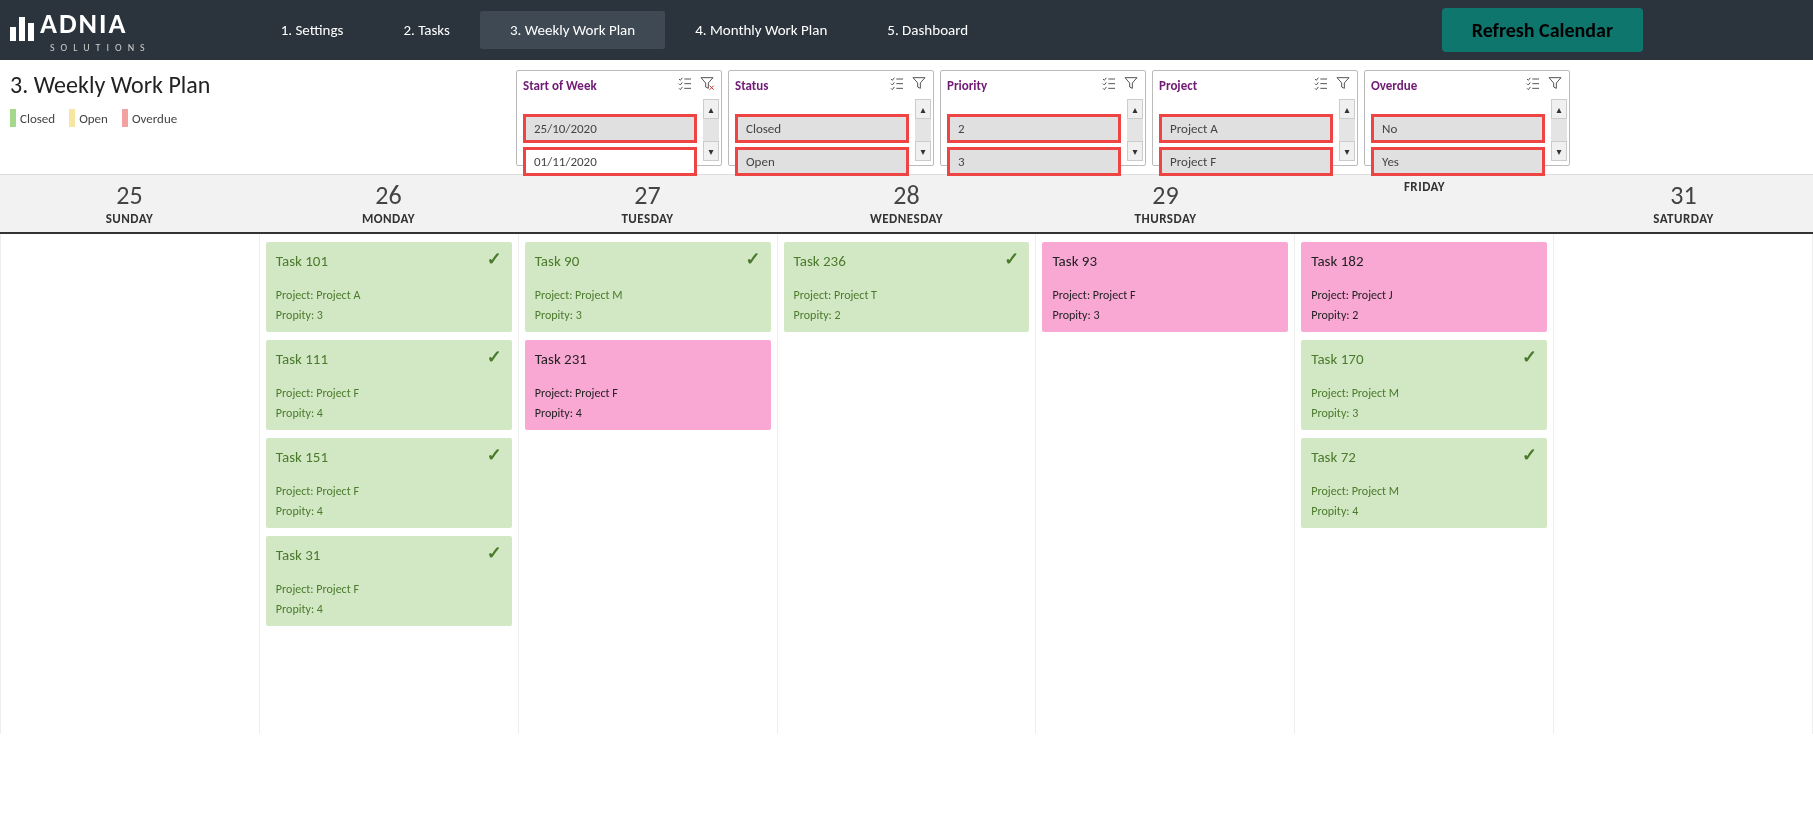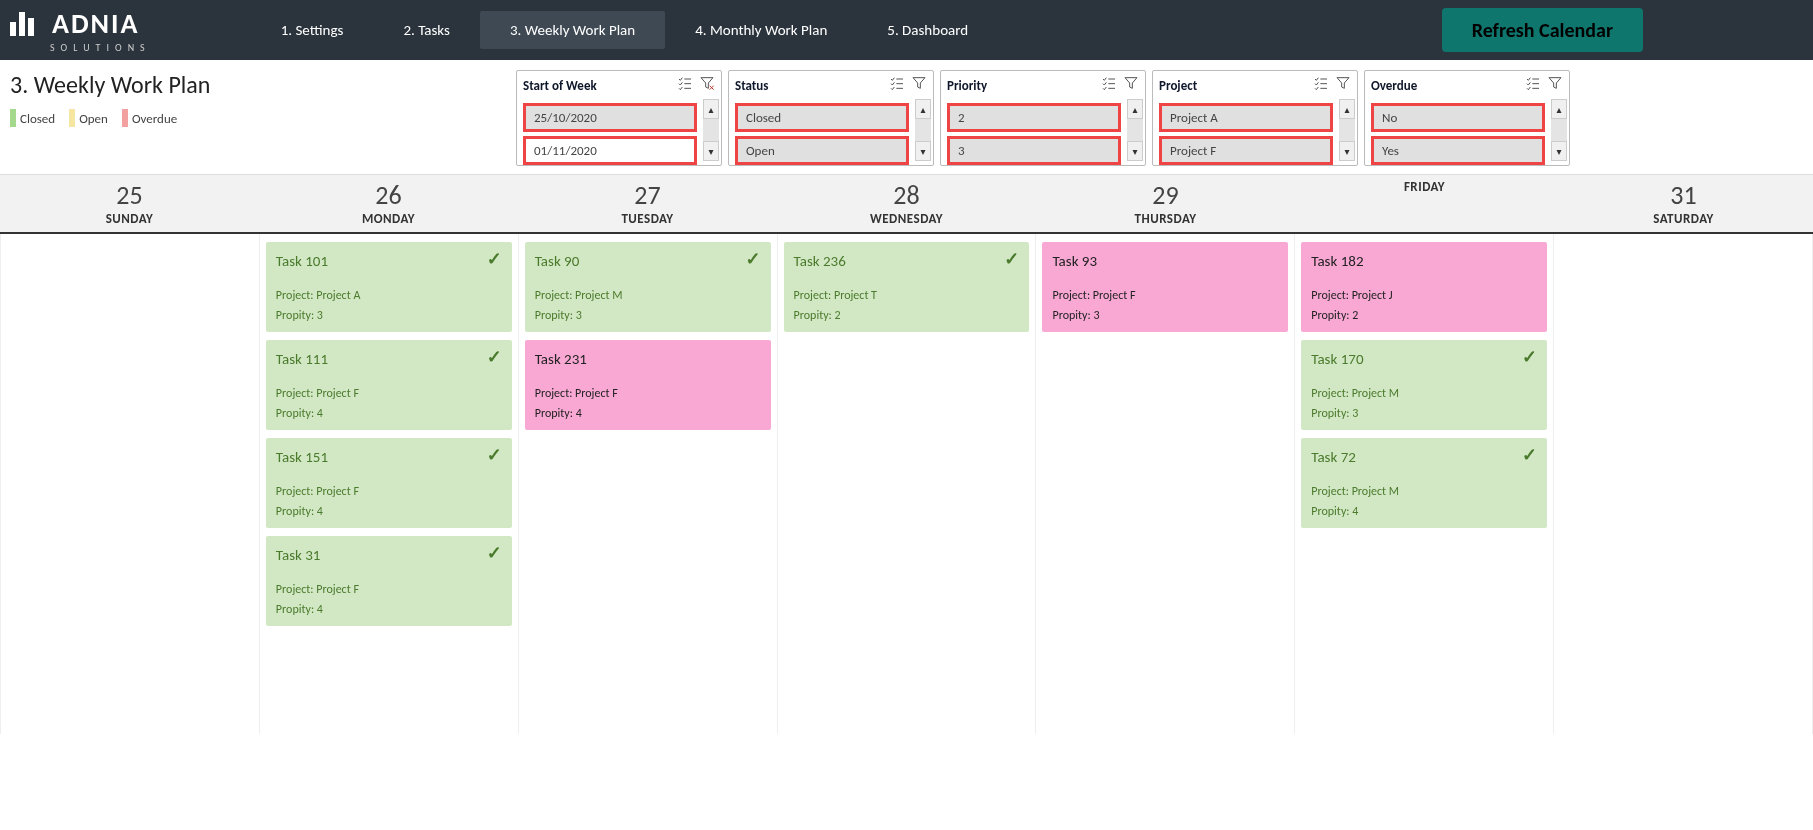--- a/index.html
+++ b/index.html
@@ -1,21 +1,21 @@
 <!DOCTYPE html>
 <html><head>
 <meta charset="utf-8">
 <style>
   * { box-sizing: border-box; margin: 0; padding: 0; font-family: "Segoe UI", Calibri, Arial, sans-serif; }
   body { background: #fff; width: 1813px; }
 
   
   .topbar { background: #2b343d; height: 60px; display: flex; align-items: center; padding: 0 10px; }
   .logo-block { display: flex; flex-direction: column; color: #fff; margin-right: 100px; }
-  .logo-main { display: flex; align-items: center; gap: 18px; }
+  .logo-main { display: flex; gap: 6px; }
   .logo-bars { display: flex; align-items: flex-end; gap: 3px; }
   .logo-bars span { display: inline-block; width: 6px; background: #fff; }
   .logo-bars span:nth-child(1){height:14px;}
   .logo-bars span:nth-child(2){height:24px;}
   .logo-bars span:nth-child(3){height:18px;}
   .logo-text { font-size: 28px; font-weight: 700; letter-spacing: 2px; }
   .logo-sub { font-size: 10px; letter-spacing: 6px; color: #ccc; margin-left: 40px; }
   .nav-items { display: flex; gap: 0; }
   .nav-item { color: #fff; font-size: 15px; font-weight: 400; padding: 10px 30px; cursor: pointer; }
   .nav-item.active { background: #3e4953; border-radius: 2px; }
@@ -28,21 +28,21 @@
   .page-sub { font-size: 12px; color: #c0392b; margin-top: 2px; }
   .legend { margin-top: 10px; display: flex; gap: 14px; font-size: 13px; color: #444; }
   .legend-item { display: flex; align-items: center; gap: 4px; }
   .legend-sw { width: 6px; height: 18px; display:inline-block; }
   .sw-closed { background: #a4d98d; }
   .sw-open { background: #f6e6a2; }
   .sw-overdue { background: #f2a0a0; }
 
   .slicers { display: flex; gap: 6px; }
   .slicer { border: 1px solid #bbb; border-radius: 2px; background: #fff; width: 206px; height: 96px; padding: 4px 6px; position: relative; }
-  .slicer-head { display: flex; align-items: center; justify-content: space-between; font-size: 13px; font-weight: 700; color:#0f172a; margin-bottom: 8px; }
+  .slicer-head { display: flex; align-items: center; justify-content: space-between; font-size: 13px; font-weight: 700; color:#701a75; margin-bottom: 19px; }
   .slicer-icons { display: flex; gap: 6px; color: #555; font-size: 14px; }
   .slicer-list { display:flex; flex-direction:column; gap:4px; }
   .slicer-item { background: #e0e0e0; border:3px solid #ef4444; color:#444; font-size:13px; padding:4px 8px; }
   .slicer-item.white { background:#fff; }
   .slicer-scroll { position:absolute; right:2px; top:28px; bottom:4px; width:16px; display:flex; flex-direction:column; }
   .scroll-btn { flex:0 0 20px; display:flex; align-items:center; justify-content:center; font-size:10px; color:#333; background:#f0f0f0; border:1px solid #ccc; }
   .scroll-track { flex:1 1 auto; background:#e4e4e4;}
 
   
   .dayheader { display:flex; margin-top:8px; background:#f2f2f2; border-top:1px solid #ddd; border-bottom:2px solid #333; }

